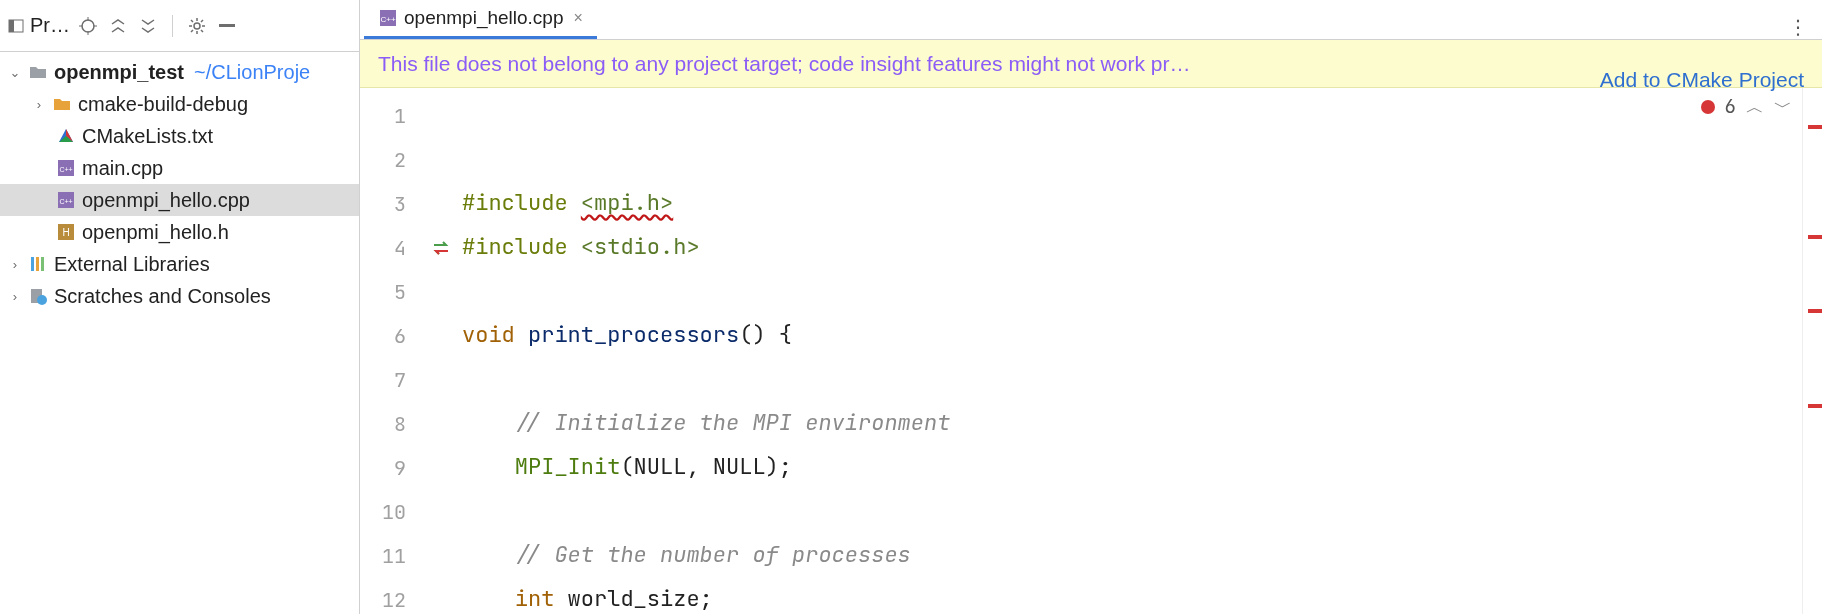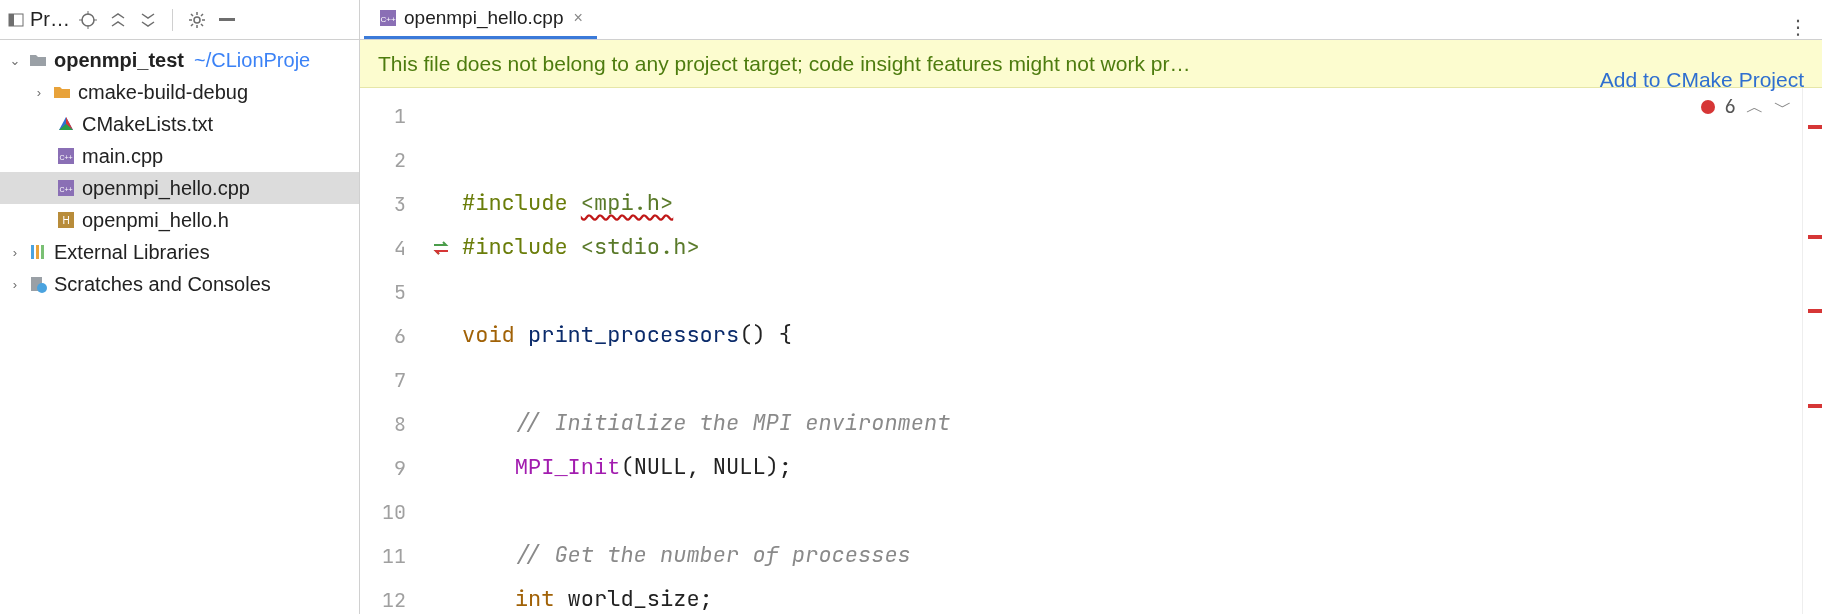--- a/index.html
+++ b/index.html
@@ -16,21 +16,21 @@
   
   .sidebar {
     width: 360px;
     flex: none;
     border-right: 1px solid #d0d0d0;
     background: #fff;
     display: flex;
     flex-direction: column;
   }
   .sidebar-header {
-    height: 40px;
+    height: 52px;
     display: flex;
     align-items: center;
     padding: 0 6px;
     border-bottom: 1px solid #d0d0d0;
     gap: 8px;
     overflow: hidden;
   }
   .proj-title {
     display: flex;
     align-items: center;
@@ -83,21 +83,21 @@
 
   .warning-bar {
     background:#fcfccf;
     border-bottom:1px solid #e6e6a8;
     height:48px;
     display:flex; align-items:center;
     padding:0 18px;
     font-size: 21px;
     gap:30px;
   }
-  .warning-bar .msg { flex:1; white-space:nowrap; overflow:hidden; text-overflow:ellipsis; color:#4d7c0f;}
+  .warning-bar .msg { flex:1; white-space:nowrap; overflow:hidden; text-overflow:ellipsis; color:#8b5cf6;}
   .warning-bar .action { color:#2f6fd0; cursor:pointer; white-space:nowrap;margin-top:32px;}
 
   
   .editor-wrap { flex:1; display:flex; overflow:hidden; }
   .gutter {
     width:60px; flex:none;
     text-align:right;
     background:#fff;
     color:#a0a0a0;
     padding-top:6px;
@@ -115,21 +115,21 @@
     font-size:22px;
     padding-top:6px;
     white-space:pre;
     position:relative;
   }
   .code-line { height:44px; line-height:44px; }
   .tok-pre { color:#6a7d0a; }          
   .tok-inc { color:#5a7a2a; }          
   .tok-kw  { color:#a16207; }          
   .tok-fn  { color:#0b2b6b; }
-  .tok-err { color:#a21caf;font-family:Liberation Mono, monospace; }          
+  .tok-err { color:#4d7c0f; }          
   .tok-cmt { color:#8a8a8a; font-style:italic; }
   .squiggle { text-decoration: underline wavy #c01818; text-underline-offset:4px;}
 
   .insp {
     position:absolute; top:6px; right:10px;
     display:flex; align-items:center; gap:10px;
     color:#555; font-size:19px;
   }
   .insp .errdot { width:14px;height:14px;border-radius:50%;background:#d63636;}
   .chev { color:#888; cursor:pointer; font-size:18px;}

